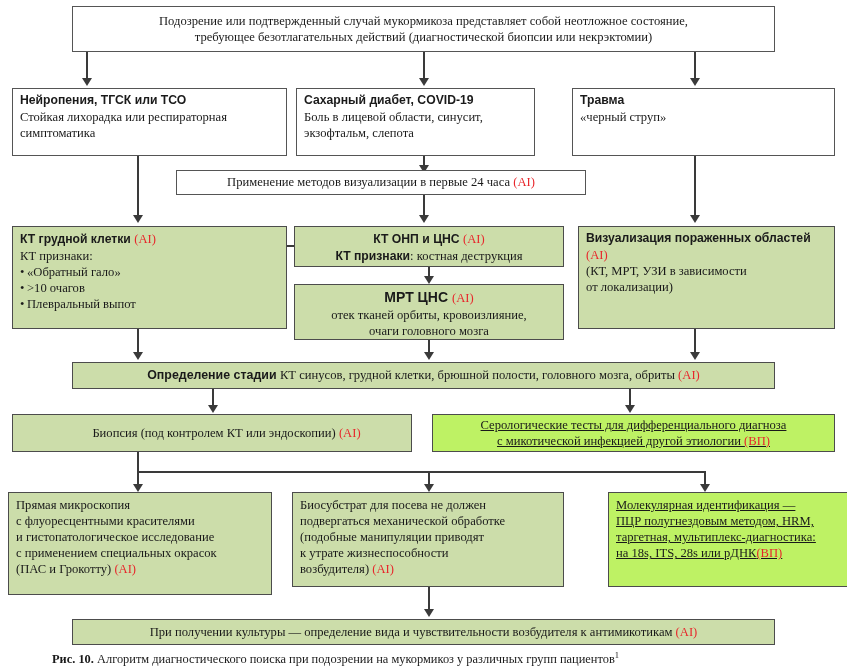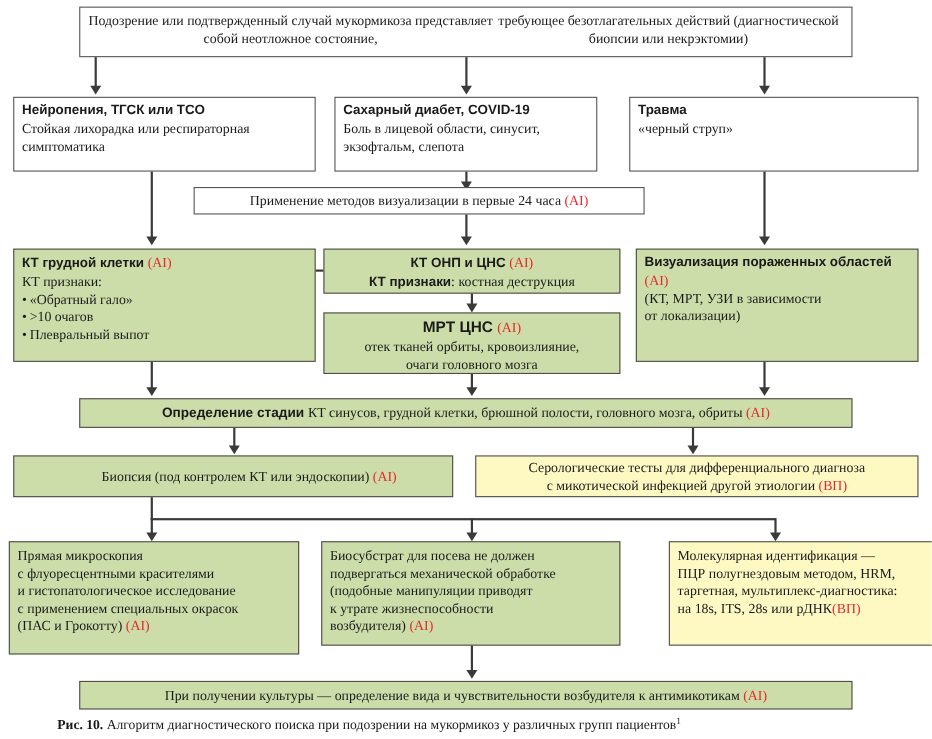--- a/index.html
+++ b/index.html
@@ -18,21 +18,21 @@
 
   .box {
     position: absolute;
     border: 1.5px solid #555;
     background: #ffffff;
     padding: 4px 7px;
     font-size: 12.6px;
     line-height: 1.28;
   }
   .box.green { background: #ccddaa; border-color: #4c4c4c; }
-  .box.yellow { background: #fef9c3; border-color: #4c4c4c; }
+  .box.yellow { background: #bef264; border-color: #4c4c4c; text-decoration: underline; }
   .box.plain { background: #ffffff; border-color: #555; }
 
   .ctr { text-align: center; }
   .b { font-weight: bold; }
   .red { color: #e8262b; }
   .sans { font-family: "Liberation Sans", "DejaVu Sans", sans-serif; }
 
   
   .vline { position: absolute; background: #3a3a3a; width: 1.6px; }
   .hline { position: absolute; background: #3a3a3a; height: 1.6px; }
@@ -60,38 +60,38 @@
 
   ul.bul { margin: 0; padding: 0; list-style: none; }
   ul.bul li { text-indent: 0; padding-left: 7px; position: relative; }
   ul.bul li:before { content: "\2022"; position: absolute; left: 0; }
 </style>
 </head>
 <body>
 
 <div id="stage">
 
-  <div class="box plain ctr" style="left:72px; top:6px; width:703px; height:46px; display:flex; justify-content:center;">
+  <div class="box plain ctr" style="left:72px; top:6px; width:703px; height:46px; display:flex; flex-direction:column; justify-content:center;">
     <div>Подозрение или подтвержденный случай мукормикоза представляет собой неотложное состояние,</div>
     <div>требующее безотлагательных действий (диагностической биопсии или некрэктомии)</div>
   </div>
 
   <div class="vline" style="left:86px; top:52px; height:28px;"></div>
   <div class="arrow-d" style="left:82px; top:78px;"></div>
   <div class="vline" style="left:423px; top:52px; height:28px;"></div>
   <div class="arrow-d" style="left:419px; top:78px;"></div>
   <div class="vline" style="left:694px; top:52px; height:28px;"></div>
   <div class="arrow-d" style="left:690px; top:78px;"></div>
 
   <div class="box plain" style="left:12px; top:88px; width:275px; height:68px;">
     <div class="b sans" style="font-size:12.2px;">Нейропения, ТГСК или ТСО</div>
     <div>Стойкая лихорадка или респираторная симптоматика</div>
   </div>
 
-  <div class="box plain" style="left:296px; top:88px; width:239px; height:68px;margin-left:8px;">
+  <div class="box plain" style="left:296px; top:88px; width:239px; height:68px;">
     <div class="b sans" style="font-size:12.2px;">Сахарный диабет, COVID-19</div>
     <div>Боль в лицевой области, синусит, экзофтальм, слепота</div>
   </div>
 
   <div class="box plain" style="left:572px; top:88px; width:263px; height:68px;">
     <div class="b sans" style="font-size:12.2px;">Травма</div>
     <div>«черный струп»</div>
   </div>
 
   <div class="vline" style="left:423px; top:156px; height:12px;"></div>

